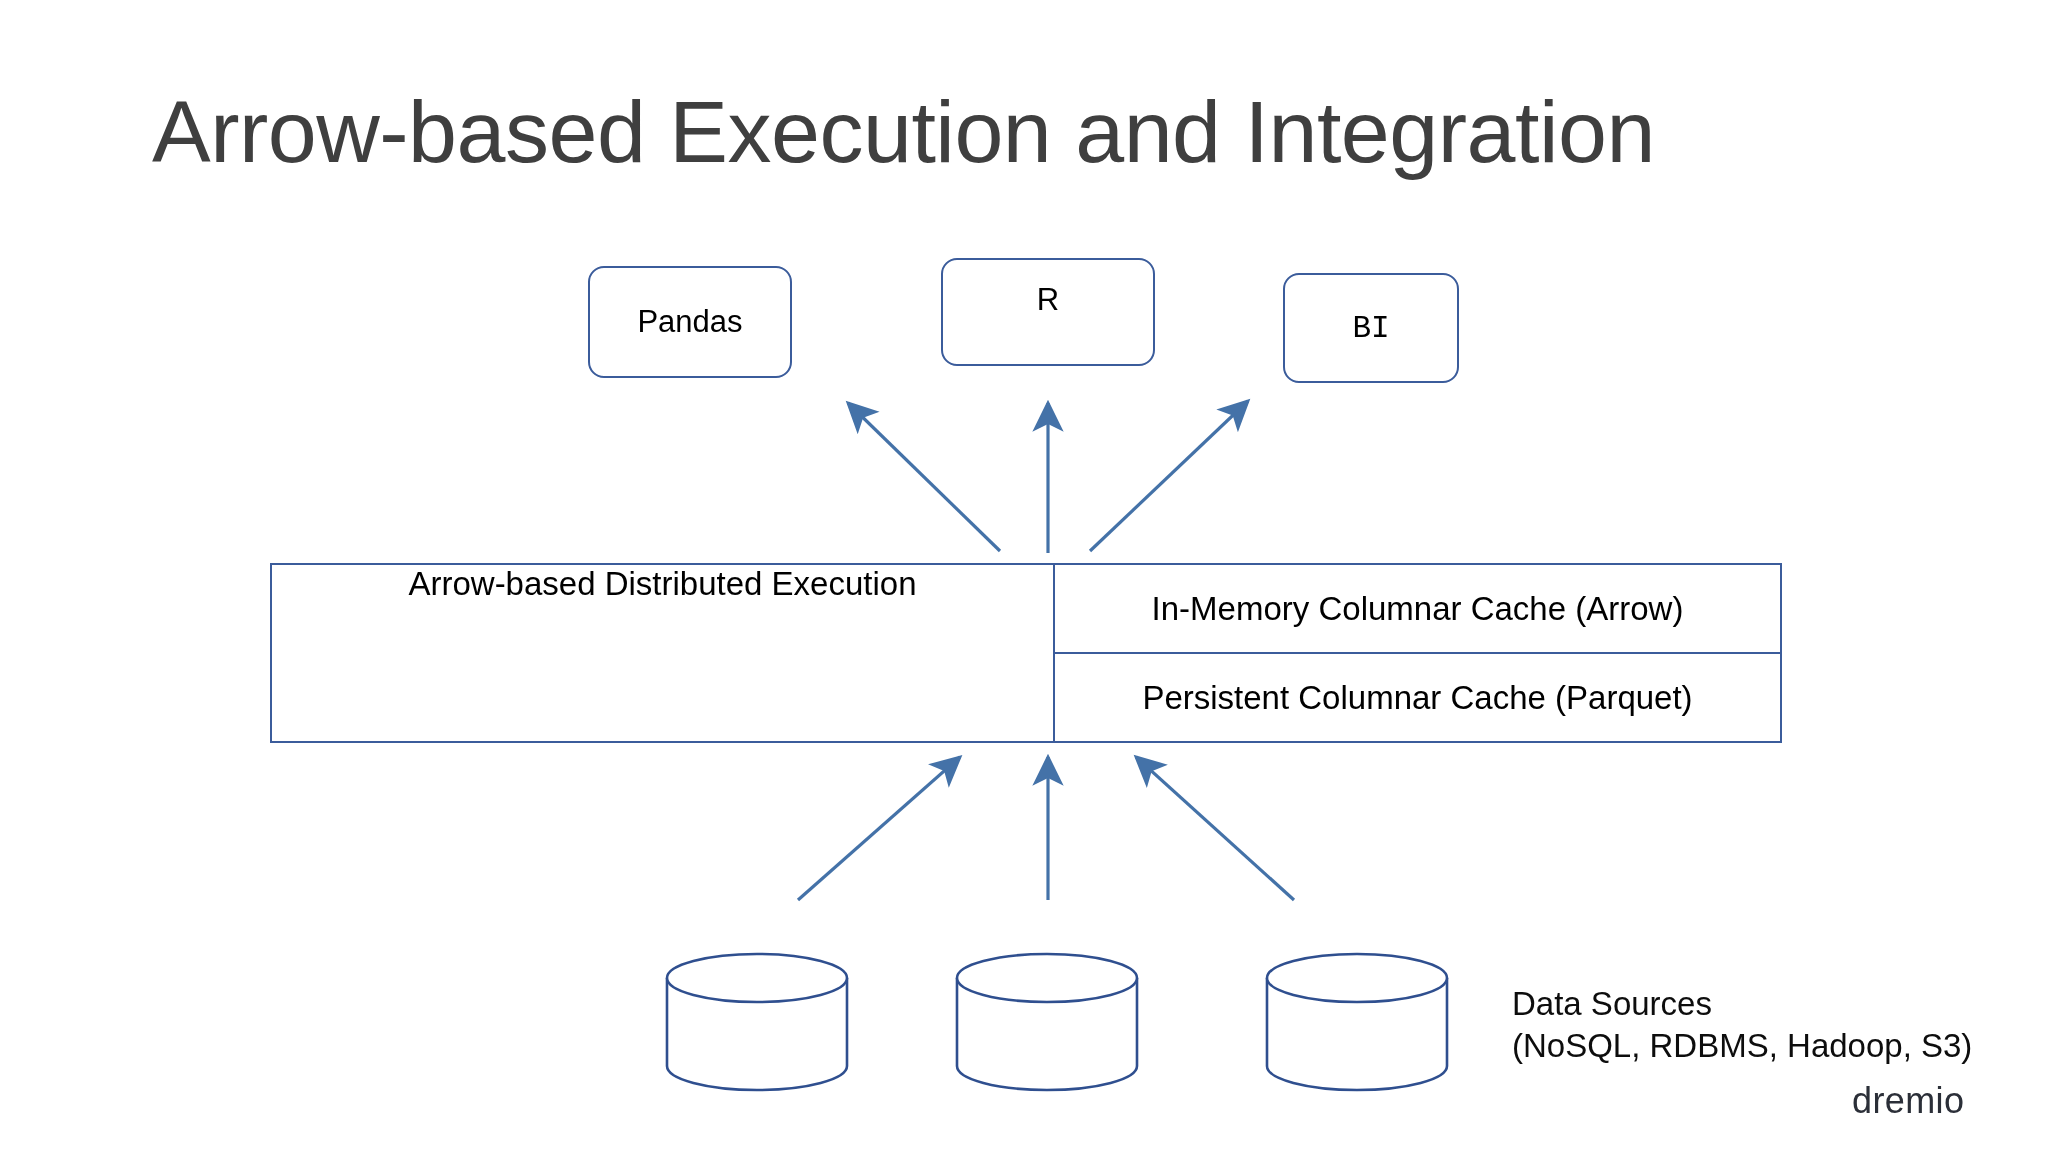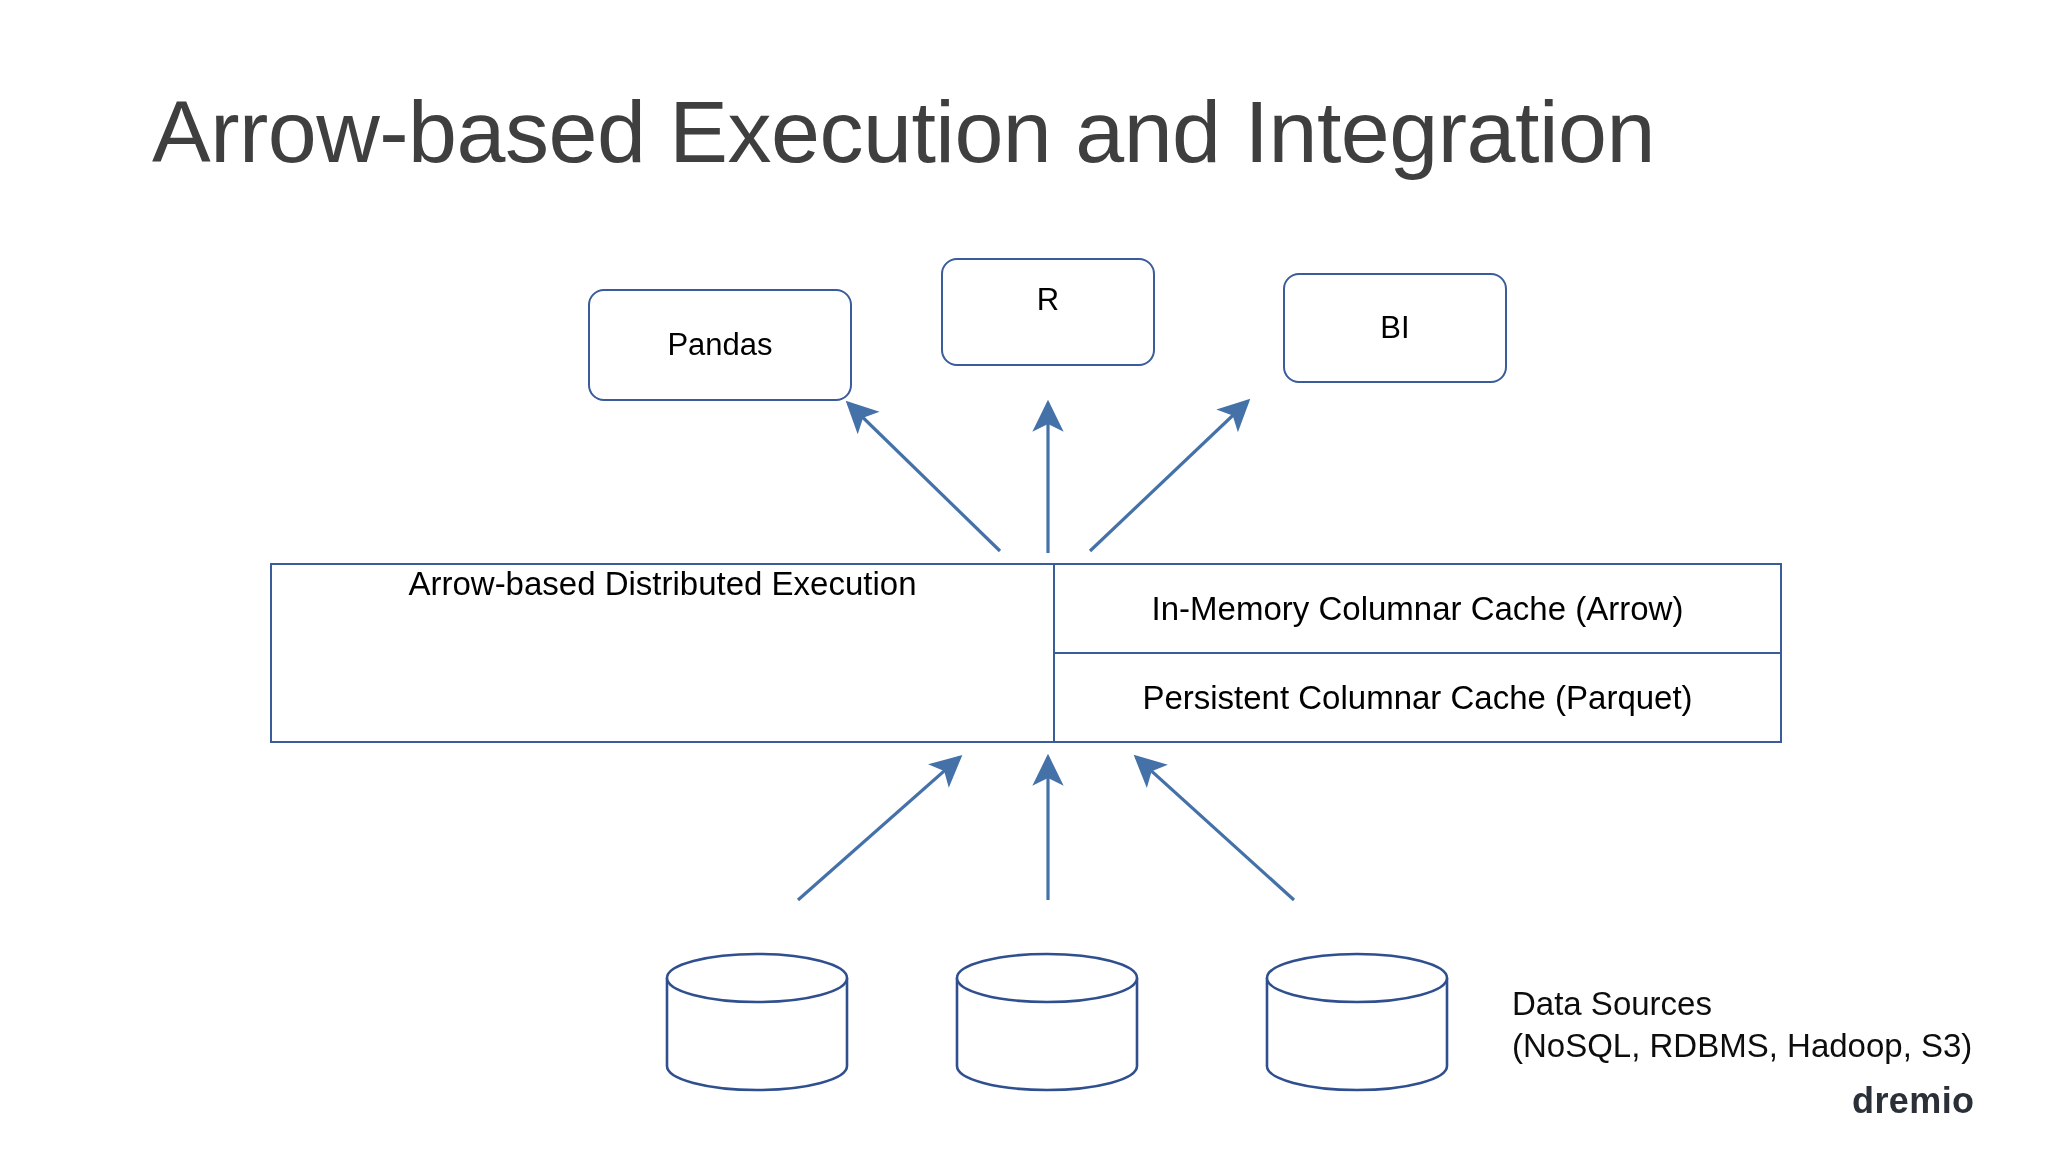--- a/index.html
+++ b/index.html
@@ -40,24 +40,24 @@
     border: 2px solid #3b5c9b;
     border-radius: 16px;
     background: #ffffff;
     display: flex;
     align-items: center;
     justify-content: center;
     color: #000000;
     font-size: 31px;
     font-weight: 400;
   }
-  #box-pandas { left: 588px; top: 289px; width: 264px; height: 112px; }
+  #box-pandas { left: 588px; top: 266px; width: 204px; height: 112px; }
   #box-r      { left: 941px; top: 258px; width: 214px; height: 108px;
                 align-items: flex-start; padding-top: 22px; }
-  #box-bi     { left: 1283px; top: 273px; width: 224px; height: 110px; }
+  #box-bi     { left: 1283px; top: 273px; width: 176px; height: 110px; font-family: Liberation Mono, monospace; }
 
   
   #main-rect {
     position: absolute;
     left: 270px;
     top: 563px;
     width: 1512px;
     height: 180px;
     box-sizing: border-box;
     border: 2px solid #3b5c9b;
@@ -120,21 +120,21 @@
     color: #0d0d0d;
     white-space: nowrap;
   }
 
   
   #dremio-logo {
     position: absolute;
     left: 1852px;
     top: 1080px;
     font-size: 36px;
-    font-weight: 700;
+    font-weight: 400;
     letter-spacing: 0.4px;
     color: #2b2f38;
   }
 </style>
 </head>
 <body>
 
 <div id="slide">
 
   <div id="slide-title">Arrow-based Execution and Integration</div>

